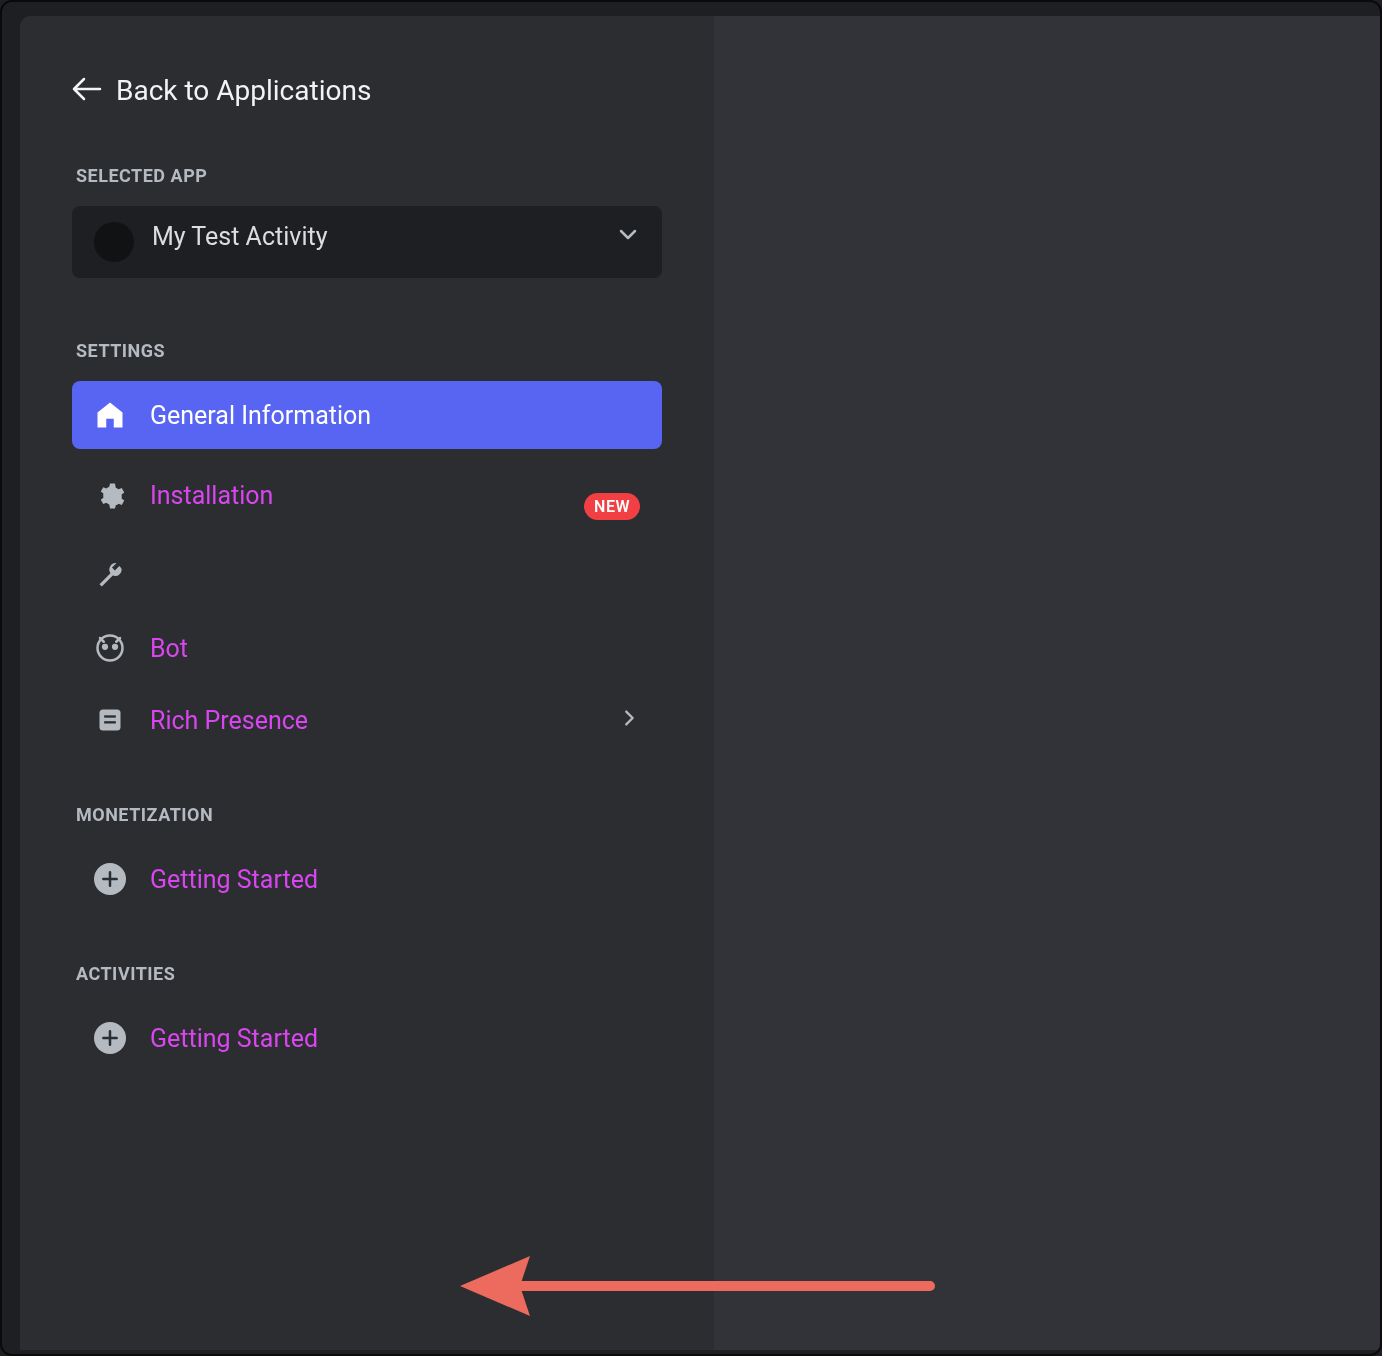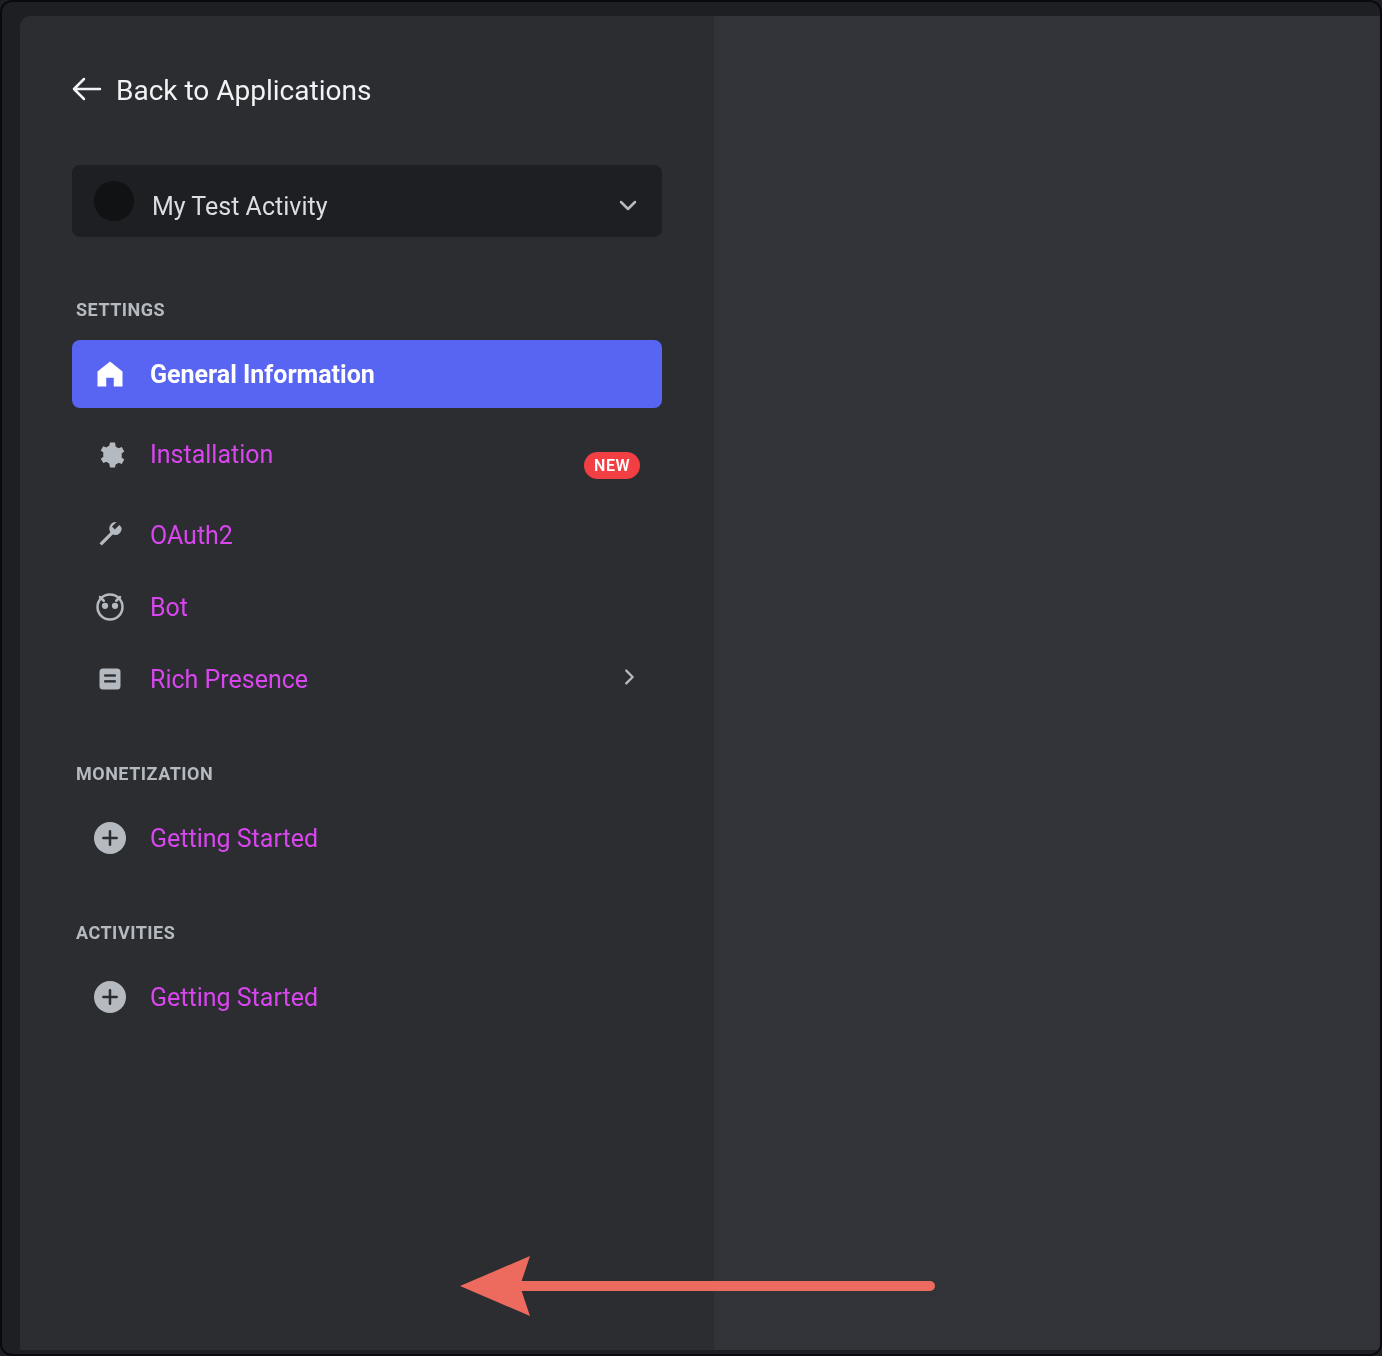--- a/index.html
+++ b/index.html
@@ -54,21 +54,21 @@
       letter-spacing: 0.5px;
       text-transform: uppercase;
       margin-bottom: 20px;
       padding-left: 4px;
     }
     .app-selector {
       background: #1e1f22;
       border-radius: 8px;
       padding: 16px 22px;
       display: flex;
-      align-items: flex-end;
+      align-items: flex-start;
       gap: 18px;
       cursor: pointer;
       margin-bottom: 62px;
     }
     .app-avatar {
       width: 40px;
       height: 40px;
       border-radius: 50%;
       background: #111214;
       flex-shrink: 0;
@@ -93,21 +93,20 @@
       border-radius: 8px;
       cursor: pointer;
       gap: 24px;
       margin-bottom: 4px;
     }
     .nav-item.active {
       background: #5865f2;
     }
     .nav-item.active .nav-label {
       color: #ffffff;
-      font-weight: bold;
     }
     .nav-item.active .nav-icon {
       color: #ffffff;
     }
     .nav-icon {
       width: 32px;
       height: 32px;
       color: #b5bac1;
       flex-shrink: 0;
       display: flex;
@@ -159,20 +158,21 @@
 
     <div class="back-link">
       <span>
         <svg width="30" height="24" viewBox="0 0 30 24" fill="none">
           <path d="M12 2 L2 12 L12 22 M2 12 H28" stroke="#f2f3f5" stroke-width="2.5" stroke-linecap="round" stroke-linejoin="round"></path>
         </svg>
       </span>
       <span class="back-text">Back to Applications</span>
     </div>
 
+    <div class="section-header">SELECTED APP</div>
 
     <div class="app-selector">
       <div class="app-avatar"></div>
       <div class="app-name">My Test Activity</div>
       <span class="chevron-down">
         <svg width="24" height="24" viewBox="0 0 24 24" fill="none">
           <path d="M5 9 L12 16 L19 9" stroke="currentColor" stroke-width="2.5" stroke-linecap="round" stroke-linejoin="round"></path>
         </svg>
       </span>
     </div>
@@ -198,21 +198,20 @@
         <span class="nav-label">Installation</span>
         <span class="badge-new">NEW</span>
       </li>
 
       <li class="nav-item">
         <span class="nav-icon">
           <svg width="28" height="28" viewBox="0 0 24 24" fill="currentColor">
             <path d="M22 6.5a5.5 5.5 0 01-7.6 5.1L5 21l-2-2 9.4-9.4A5.5 5.5 0 0117.5 1l-3.8 3.8 2.5 2.5L20 3.5c1.2 1 2 2.4 2 3z"></path>
           </svg>
         </span>
-        <span class="nav-label">OAuth2</span>
       </li>
 
       <li class="nav-item">
         <span class="nav-icon">
           <svg width="30" height="30" viewBox="0 0 24 24" fill="none" stroke="currentColor" stroke-width="2">
             <circle cx="12" cy="12" r="10"></circle>
             <circle cx="8" cy="11" r="1.5" fill="currentColor"></circle>
             <circle cx="16" cy="11" r="1.5" fill="currentColor"></circle>
             <path d="M7 7 L4 4 M17 7 L20 4" stroke-linecap="round"></path>
           </svg>

